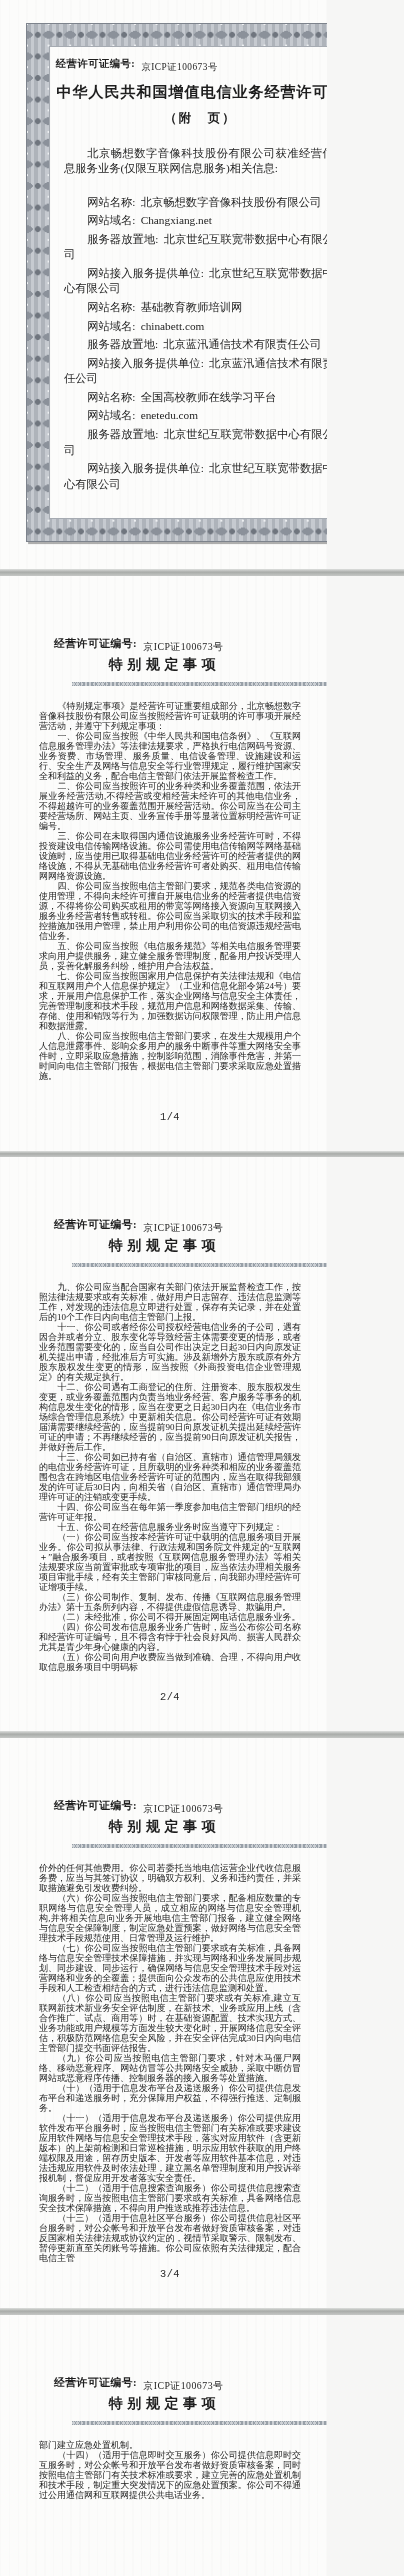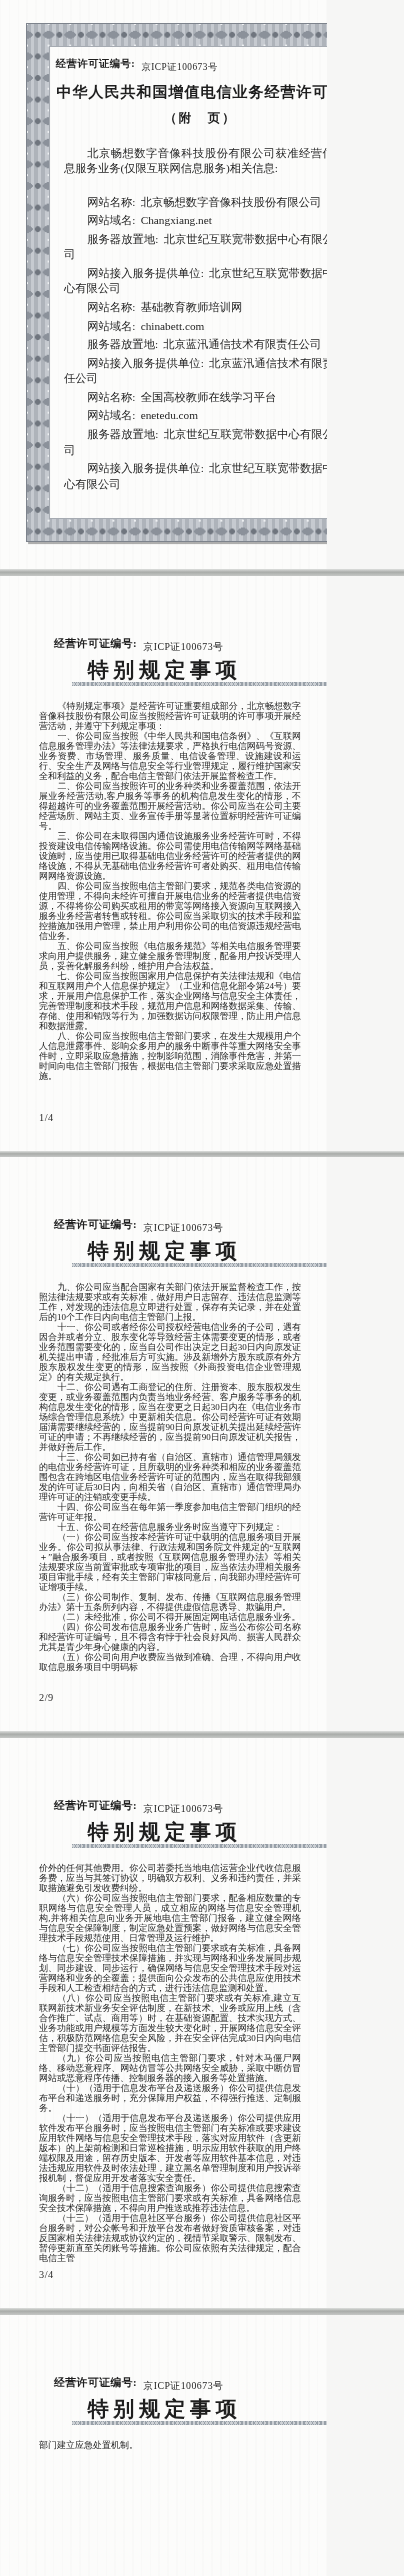--- a/index.html
+++ b/index.html
@@ -58,35 +58,35 @@
   .cert-line{margin:0 0 3.1px 0;font-size:11.3px;line-height:15.5px;text-align:justify;}
   .indented{text-indent:2.05em;}
   .cl-label{margin-right:5.2px;}
 
   
   .sp-header{position:absolute;left:54px;top:61px;white-space:nowrap;}
   .sp-no-label{font-size:10.8px;font-weight:700;letter-spacing:0.5px;}
   .sp-no-value{font-size:9.8px;position:relative;top:3.1px;margin-left:4.1px;letter-spacing:0.5px;}
   .sp-title{
     position:absolute;left:28px;right:26px;top:80px;margin:0;text-align:center;
-    font-size:21px;font-weight:700;letter-spacing:4.6px;
+    font-size:14px;font-weight:700;letter-spacing:4.6px;
   }
   .sp-rule{
     position:absolute;left:72px;width:273px;top:106px;height:4.1px;
     background:
       repeating-linear-gradient(120deg,#98a0a8 0 1px,rgba(152,160,168,0) 1px 3.6px),
       repeating-linear-gradient(60deg,#98a0a8 0 1px,rgba(152,160,168,0) 1px 3.6px),
       linear-gradient(#cdd1d5,#cdd1d5);
   }
   .sp-body{position:absolute;left:39px;right:26px;top:125px;}
   .sp-para{margin:0;font-size:9px;line-height:10px;text-align:justify;color:#222;}
   .sp-pageno{
-    position:absolute;left:39px;right:26px;bottom:28px;text-align:left;
+    position:absolute;left:39px;right:26px;bottom:28px;text-align:center;
     font-size:10.3px;letter-spacing:0.5px;color:#2a2a2a;
-    font-family:Liberation Serif, serif;
+    font-family:Liberation Mono, monospace;
   }
 </style>
 </head>
 <body>
 
 <div class="canvas">
 
   <section class="page page1">
     <div class="cert-frame">
       <div class="cert-inner">
@@ -138,21 +138,21 @@
       <span class="sp-no-value">京ICP证100673号</span>
     </div>
     <h2 class="sp-title">特别规定事项</h2>
     <div class="sp-rule"></div>
     <div class="sp-body">
 
         <p class="sp-para indented">《特别规定事项》是经营许可证重要组成部分，北京畅想数字音像科技股份有限公司应当按照经营许可证载明的许可事项开展经营活动，并遵守下列规定事项：</p>
 
         <p class="sp-para indented">一、你公司应当按照《中华人民共和国电信条例》、《互联网信息服务管理办法》等法律法规要求，严格执行电信网码号资源、业务资费、市场管理、服务质量、电信设备管理、设施建设和运行、安全生产及网络与信息安全等行业管理规定，履行维护国家安全和利益的义务，配合电信主管部门依法开展监督检查工作。</p>
 
-        <p class="sp-para indented">二、你公司应当按照许可的业务种类和业务覆盖范围，依法开展业务经营活动,客户服务等事务的机构信息发生变化的情形，不得超越许可的业务覆盖范围开展经营活动。你公司应当在公司主要经营场所、网站主页、业务宣传手册等显著位置标明经营许可证编号。</p>
+        <p class="sp-para indented">二、你公司应当按照许可的业务种类和业务覆盖范围，依法开展业务经营活动,不得经营或变相经营未经许可的其他电信业务，不得超越许可的业务覆盖范围开展经营活动。你公司应当在公司主要经营场所、网站主页、业务宣传手册等显著位置标明经营许可证编号。</p>
 
         <p class="sp-para indented">三、你公司在未取得国内通信设施服务业务经营许可时，不得投资建设电信传输网络设施。你公司需使用电信传输网等网络基础设施时，应当使用已取得基础电信业务经营许可的经营者提供的网络设施，不得从无基础电信业务经营许可者处购买、租用电信传输网网络资源设施。</p>
 
         <p class="sp-para indented">四、你公司应当按照电信主管部门要求，规范各类电信资源的使用管理，不得向未经许可擅自开展电信业务的经营者提供电信资源，不得将你公司购买或租用的带宽等网络接入资源向互联网接入服务业务经营者转售或转租。你公司应当采取切实的技术手段和监控措施加强用户管理，禁止用户利用你公司的电信资源违规经营电信业务。</p>
 
         <p class="sp-para indented">五、你公司应当按照《电信服务规范》等相关电信服务管理要求向用户提供服务，建立健全服务管理制度，配备用户投诉受理人员，妥善化解服务纠纷，维护用户合法权益。</p>
 
 
         <p class="sp-para indented">七、你公司应当按照国家用户信息保护有关法律法规和《电信和互联网用户个人信息保护规定》（工业和信息化部令第24号）要求，开展用户信息保护工作，落实企业网络与信息安全主体责任，完善管理制度和技术手段，规范用户信息和网络数据采集、传输、存储、使用和销毁等行为，加强数据访问权限管理，防止用户信息和数据泄露。</p>
 
@@ -190,21 +190,21 @@
 
         <p class="sp-para indented">（三）你公司制作、复制、发布、传播《互联网信息服务管理办法》第十五条所列内容，不得提供虚假信息诱导、欺骗用户。</p>
 
         <p class="sp-para indented">（二）未经批准，你公司不得开展固定网电话信息服务业务。</p>
 
         <p class="sp-para indented">（四）你公司发布信息服务业务广告时，应当公布你公司名称和经营许可证编号，且不得含有悖于社会良好风尚、损害人民群众尤其是青少年身心健康的内容。</p>
 
         <p class="sp-para indented">（五）你公司向用户收费应当做到准确、合理，不得向用户收取信息服务项目中明码标</p>
 
     </div>
-    <div class="sp-pageno">2/9</div>
+    <div class="sp-pageno">2/4</div>
   </section>
 
   <div class="page-sep"></div>
 
   <section class="page sp4">
     <div class="sp-header">
       <span class="sp-no-label">经营许可证编号:</span>
       <span class="sp-no-value">京ICP证100673号</span>
     </div>
     <h2 class="sp-title">特别规定事项</h2>
@@ -239,19 +239,20 @@
     <div class="sp-header">
       <span class="sp-no-label">经营许可证编号:</span>
       <span class="sp-no-value">京ICP证100673号</span>
     </div>
     <h2 class="sp-title">特别规定事项</h2>
     <div class="sp-rule"></div>
     <div class="sp-body">
 
         <p class="sp-para">部门建立应急处置机制。</p>
 
+        <p class="sp-para indented">（十四）（适用于信息即时交互服务）你公司提供信息即时交互服务时，对公众帐号和开放平台发布者做好资质审核备案，同时按照电信主管部门有关技术标准或要求，建立完善的应急处置机制和技术手段，制定重大突发情况下的应急处置预案。你公司不得通过公用通信网和互联网提供公共电话业务。</p>
 
     </div>
 
   </section>
 
 </div>
 
 
 </body></html>

